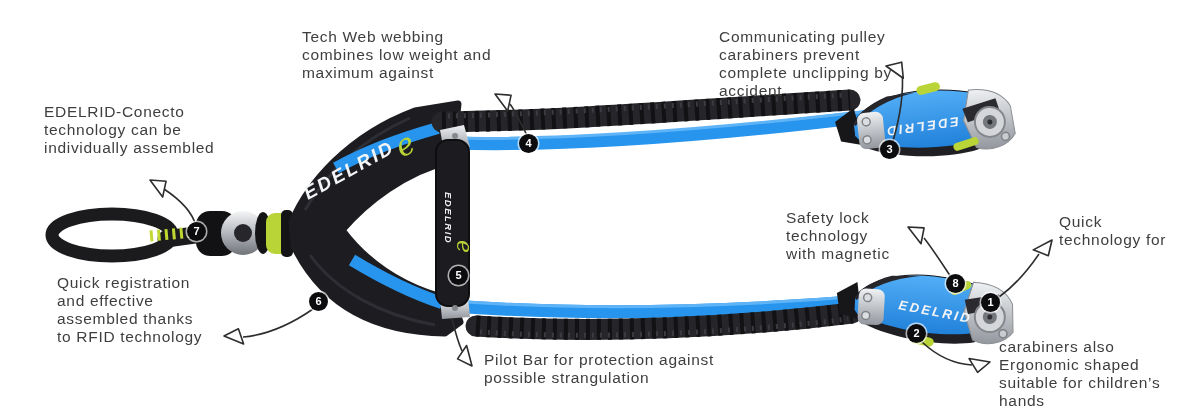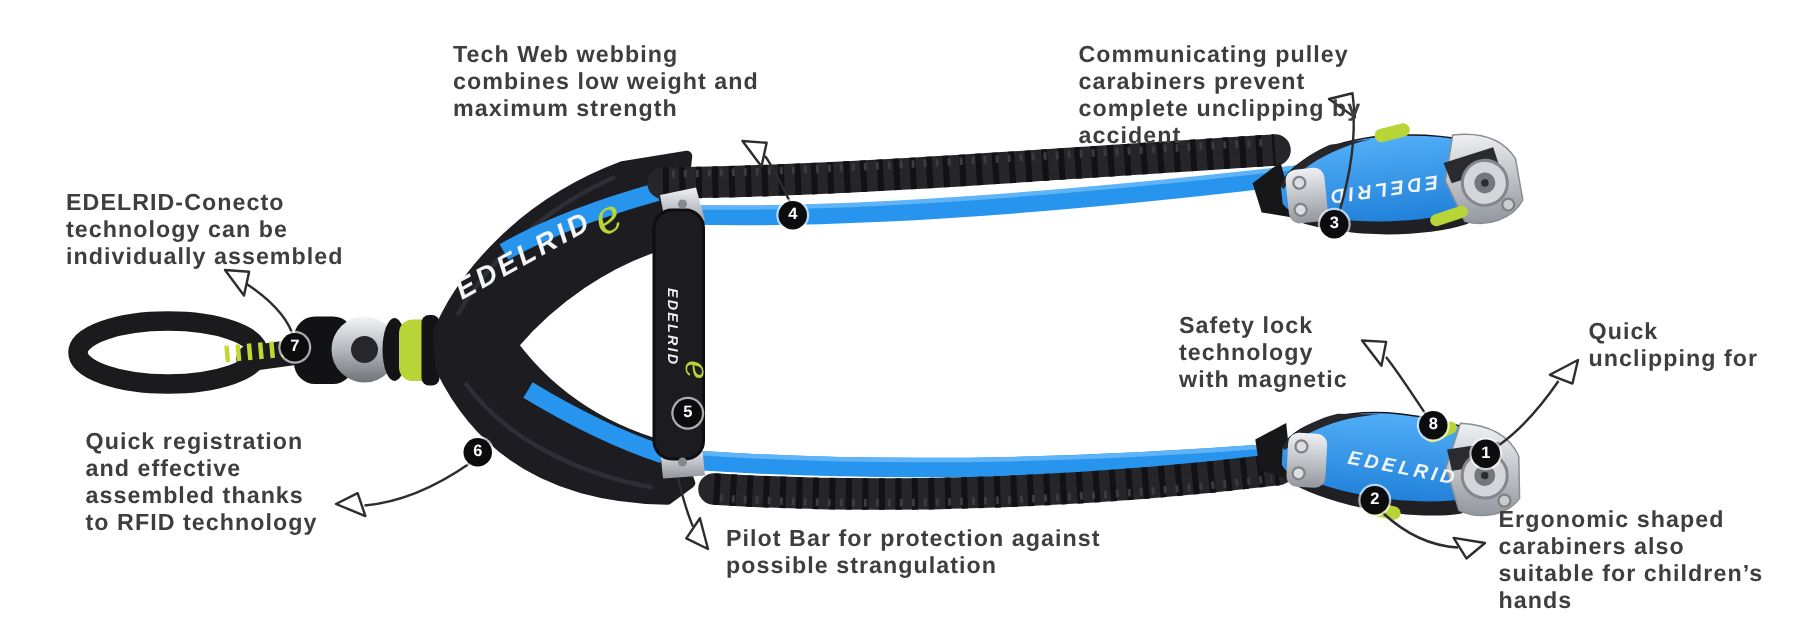--- a/index.html
+++ b/index.html
@@ -2,21 +2,21 @@
 <html><head>
 <meta charset="utf-8">
 <style>
   html,body{margin:0;padding:0;background:#ffffff;}
   #stage{
     position:relative;width:1200px;height:416px;background:#ffffff;
     font-family:"Liberation Sans",sans-serif;overflow:hidden;
   }
   #art{position:absolute;left:0;top:0;}
   .ann{
-    position:absolute;color:#3e3e3e;font-weight:700;font-size:15.5px;
+    position:absolute;color:#3e3e3e;font-weight:400;font-size:15.5px;
     line-height:18px;letter-spacing:.045em;white-space:nowrap;
   }
   .marker{
     position:absolute;width:19px;height:19px;border-radius:50%;
     background:#0c0c0e;color:#ffffff;text-align:center;
     font:700 11px/19px "Liberation Sans",sans-serif;
     box-shadow:0 0 0 1.5px rgba(255,255,255,.65);
   }
 </style>
 </head>
@@ -152,59 +152,59 @@
   <div class="marker" style="left:880px;top:140px">3</div>
   <div class="marker" style="left:519px;top:134px">4</div>
   <div class="marker" style="left:449px;top:266px">5</div>
   <div class="marker" style="left:309px;top:292px">6</div>
   <div class="marker" style="left:187px;top:222px">7</div>
   <div class="marker" style="left:946px;top:274px">8</div>
 
   <div class="ann" style="left:302px;top:28px">
     <div>Tech Web webbing</div>
     <div>combines low weight and</div>
-    <div>maximum strength</div>
+    <div>maximum against</div>
   </div>
 
   <div class="ann" style="left:719px;top:28px">
     <div>Communicating pulley</div>
     <div>carabiners prevent</div>
     <div>complete unclipping by</div>
     <div>accident</div>
   </div>
 
-  <div class="ann" style="left:44px;top:127px">
+  <div class="ann" style="left:44px;top:103px">
     <div>EDELRID-Conecto</div>
     <div>technology can be</div>
     <div>individually assembled</div>
   </div>
 
-  <div class="ann" style="left:57px;top:286px">
+  <div class="ann" style="left:57px;top:274px">
     <div>Quick registration</div>
     <div>and effective</div>
     <div>assembled thanks</div>
     <div>to RFID technology</div>
   </div>
 
   <div class="ann" style="left:786px;top:209px">
     <div>Safety lock</div>
     <div>technology</div>
     <div>with magnetic</div>
   </div>
 
   <div class="ann" style="left:1059px;top:213px">
     <div>Quick</div>
-    <div>unclipping for</div>
+    <div>technology for</div>
   </div>
 
   <div class="ann" style="left:484px;top:351px">
     <div>Pilot Bar for protection against</div>
     <div>possible strangulation</div>
   </div>
 
   <div class="ann" style="left:999px;top:338px">
+    <div>carabiners also</div>
     <div>Ergonomic shaped</div>
-    <div>carabiners also</div>
     <div>suitable for children’s</div>
     <div>hands</div>
   </div>
 
 </div>
 
 </body></html>

